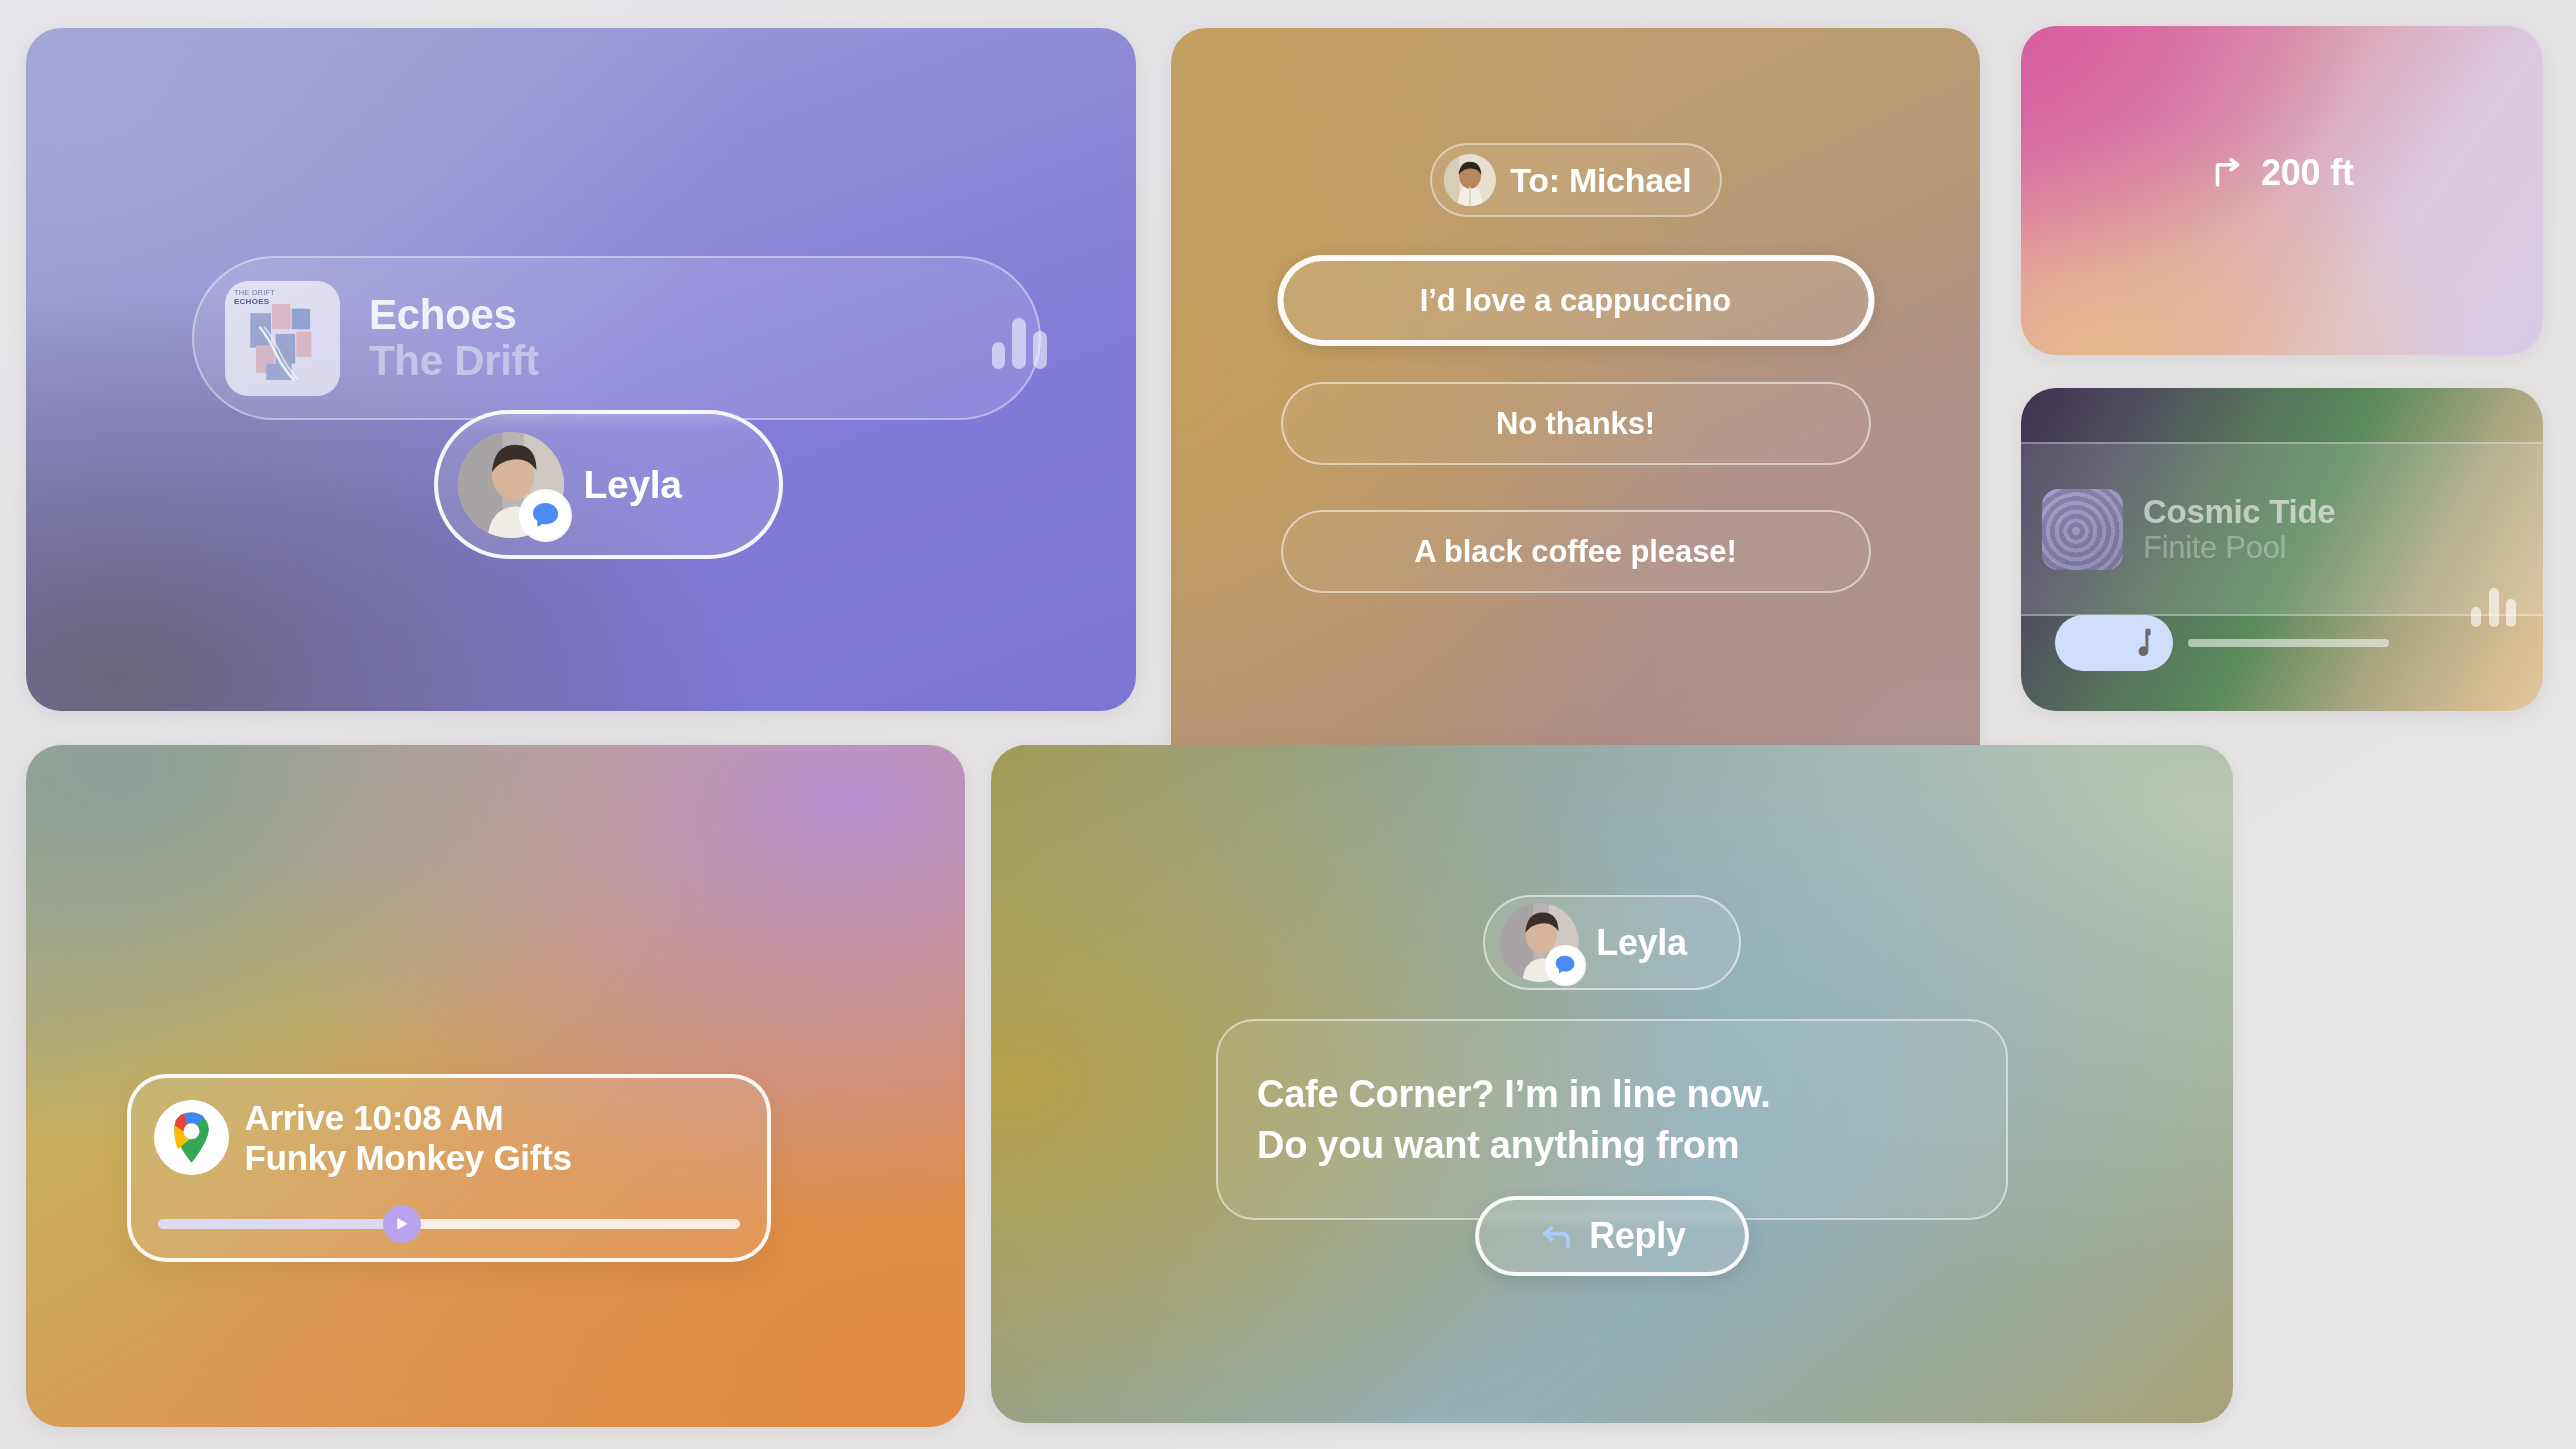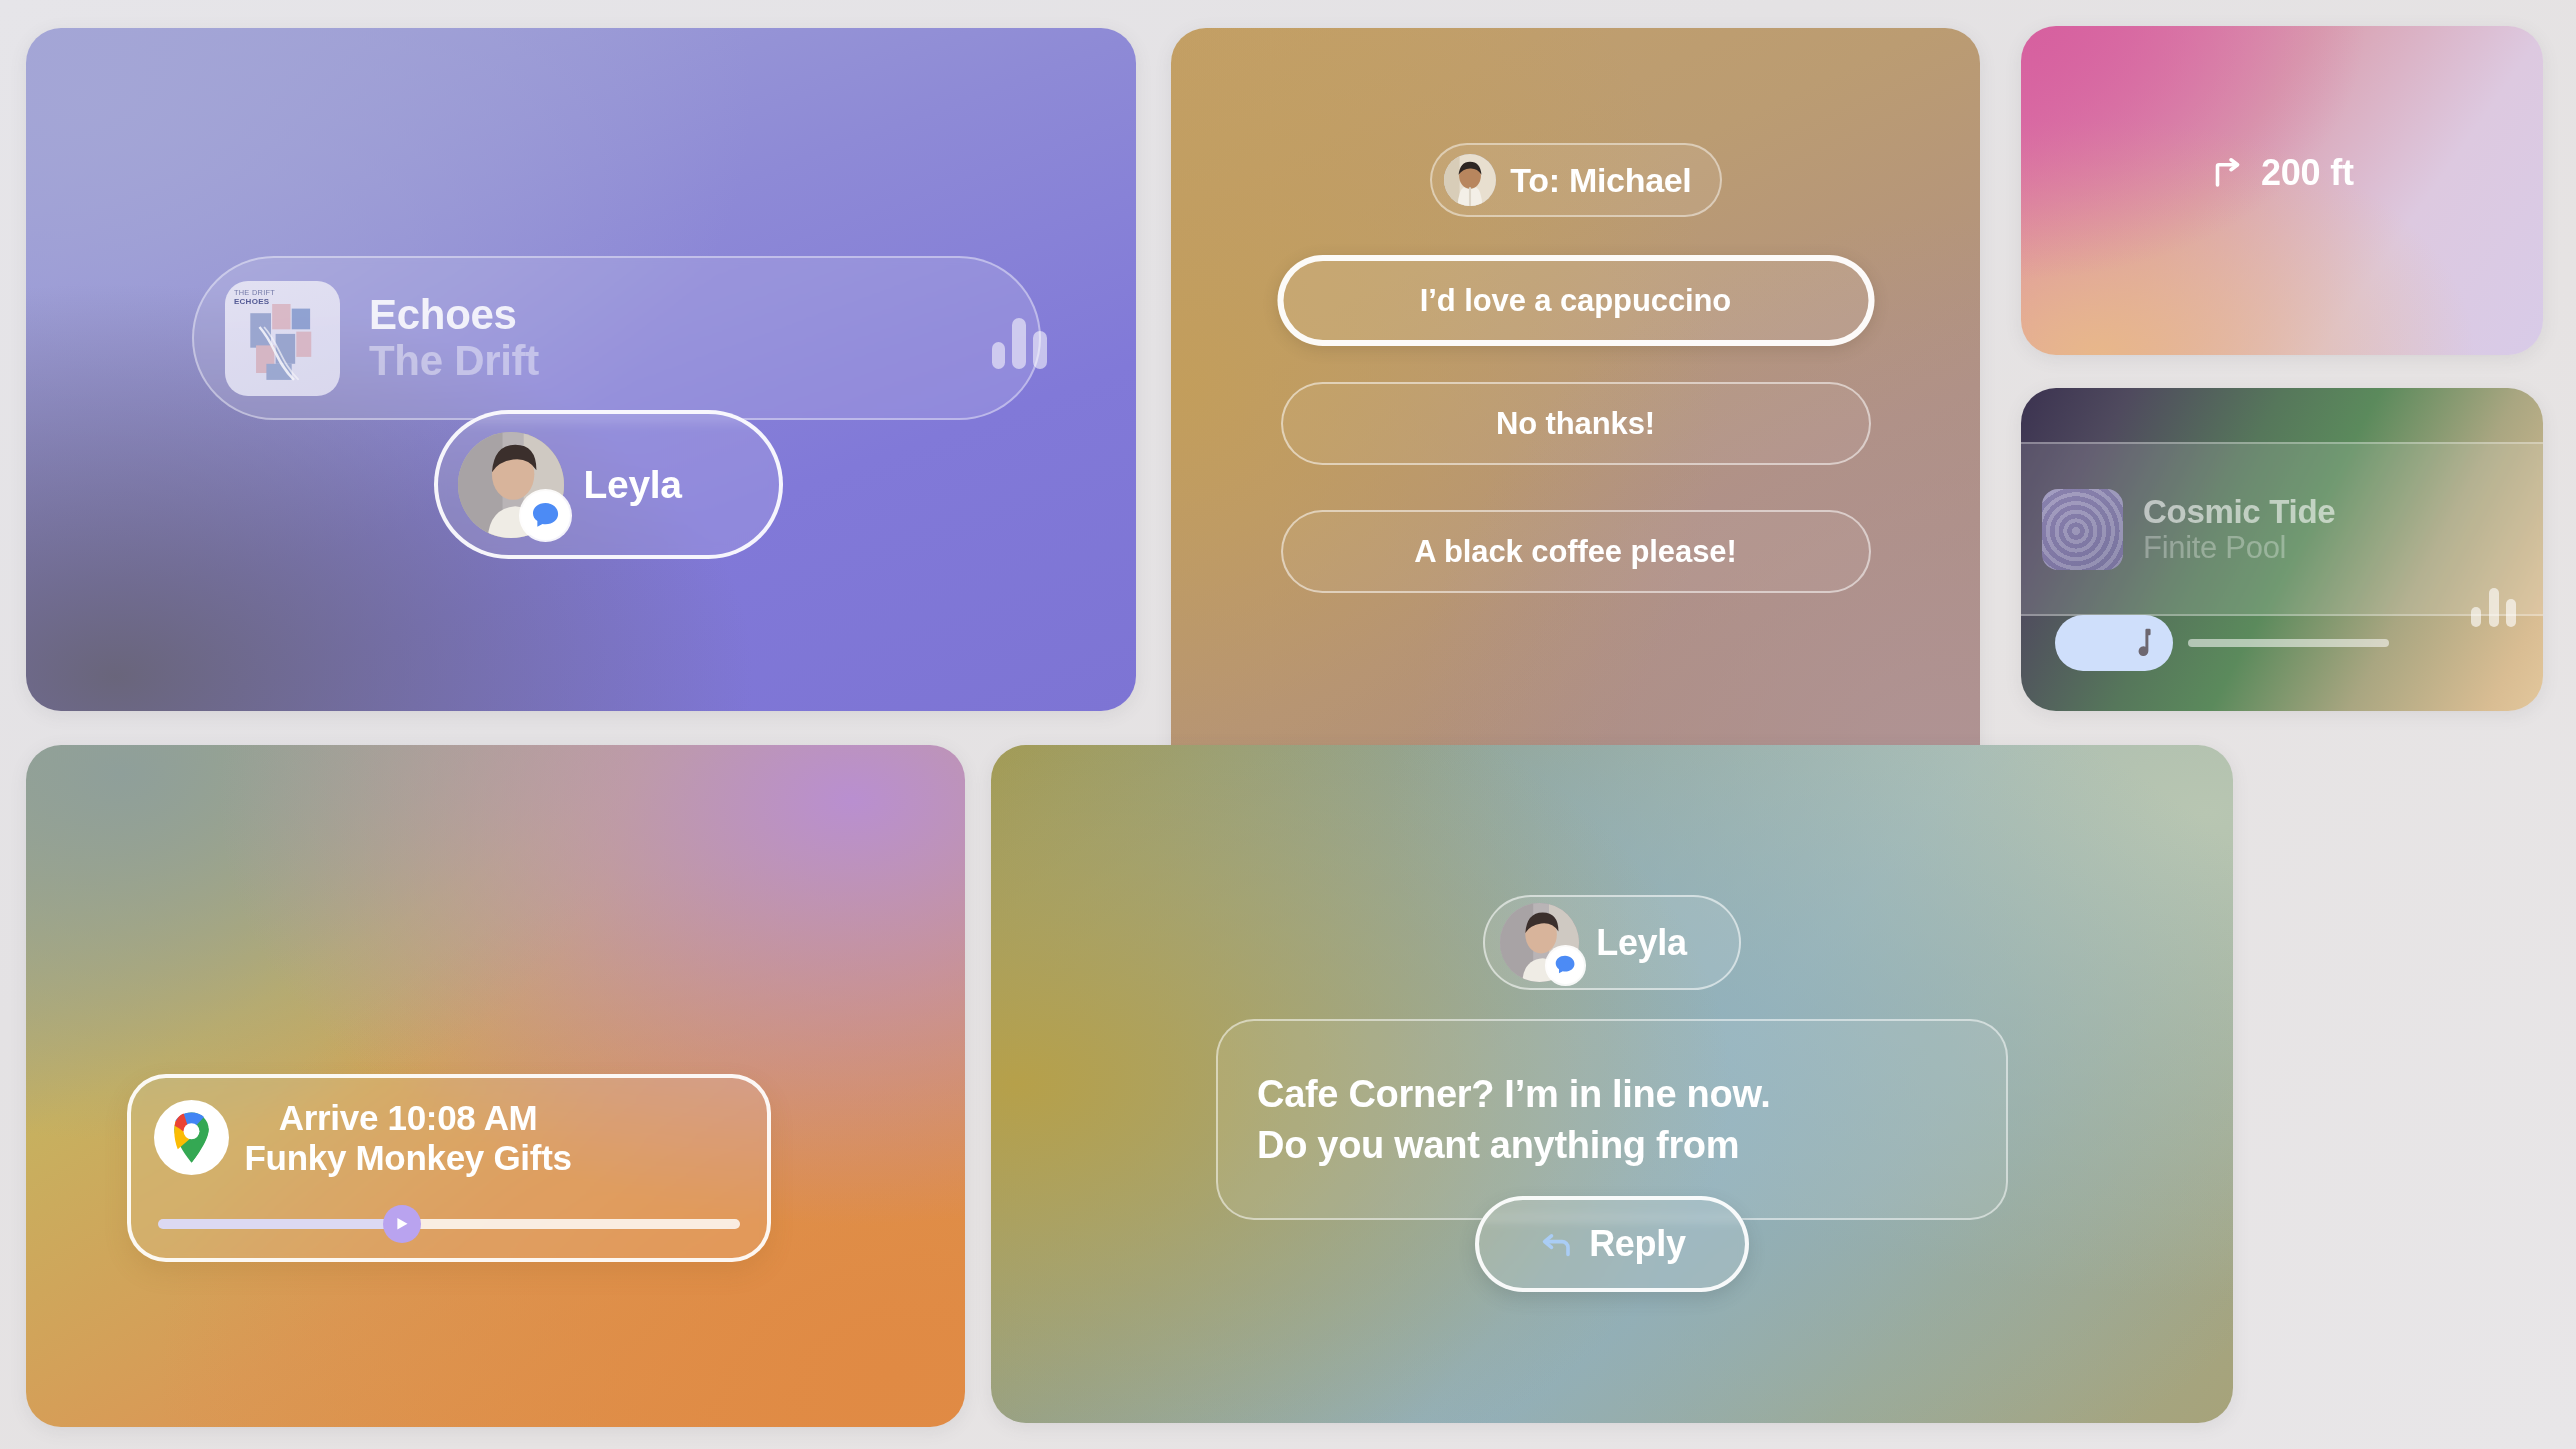--- a/index.html
+++ b/index.html
@@ -246,21 +246,20 @@
   }
 
   
   #card-arrive {
     left: 25.5px; top: 745px; width: 939px; height: 682px;
     background:
       radial-gradient(130% 120% at 88% 8%, #b98fd0 0%, rgba(185,143,208,0) 52%),
       radial-gradient(120% 120% at 10% 4%, #8f9f9a 0%, rgba(143,159,154,0) 45%),
       radial-gradient(130% 130% at 92% 92%, #e08a44 0%, rgba(224,138,68,0) 60%),
       linear-gradient(150deg, #9aa88e 0%, #c7b05f 32%, #d99a56 62%, #e28d46 100%);
-    text-align: center;
   }
   #arrive-card {
     position: absolute;
     left: 101px; top: 329px; width: 644px; height: 188px;
     border-radius: 39px;
     border: 4.7px solid rgba(255,255,255,0.92);
     background: rgba(255,255,255,0.10);
     backdrop-filter: blur(4.7px);
     box-sizing: border-box;
     box-shadow: 0 10.7px 23px rgba(150,100,40,0.16);
@@ -317,21 +316,21 @@
     background: rgba(255,255,255,0.08);
     box-sizing: border-box;
     display:flex; flex-direction:column; align-items:flex-start; justify-content:center;
     padding: 0 39px;
   }
   .msg-line {
     font-size: 38px; font-weight: 700; color:#fff; letter-spacing:-0.3px; line-height: 1.34;
   }
   #reply-button {
     position:absolute; left: 50%; transform: translateX(-50%);
-    top: 451px; width: 274px; height: 96px;
+    top: 451px; width: 274px; height: 80px;
     display:flex; align-items:center; justify-content:center; gap: 14.8px;
     border-radius: 670px;
     border: 4.7px solid rgba(255,255,255,0.92);
     background: rgba(255,255,255,0.12);
     backdrop-filter: blur(4.7px);
     box-sizing:border-box;
     box-shadow: 0 6.7px 17.4px rgba(60,70,70,0.18);
   }
   #reply-button .rb-label { font-size: 36px; font-weight:700; color:#fff; letter-spacing:-0.3px; }
   #reply-button svg { width: 36px; height: 36px; display:block; }

